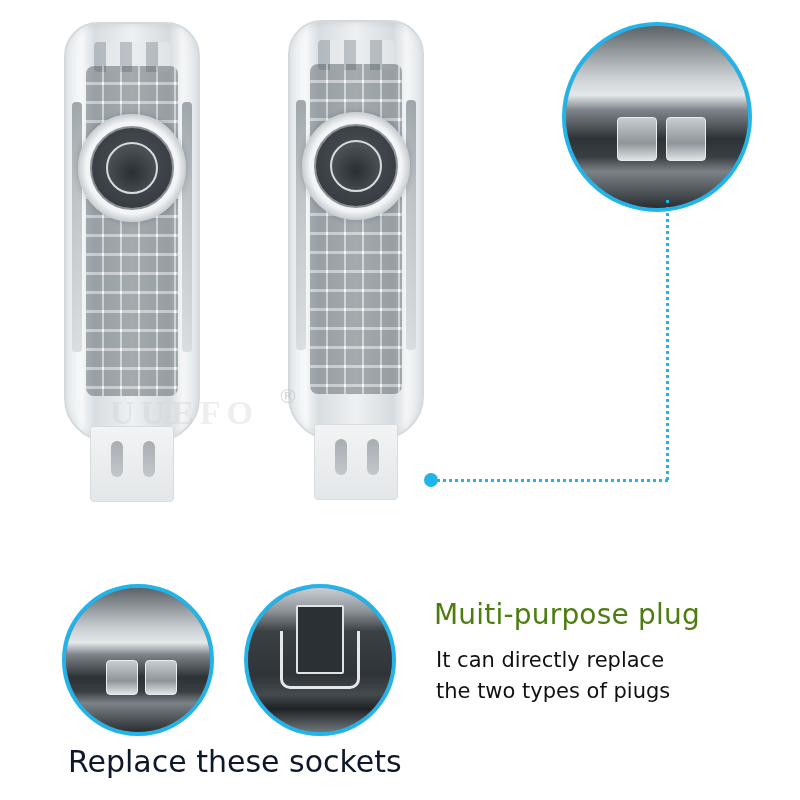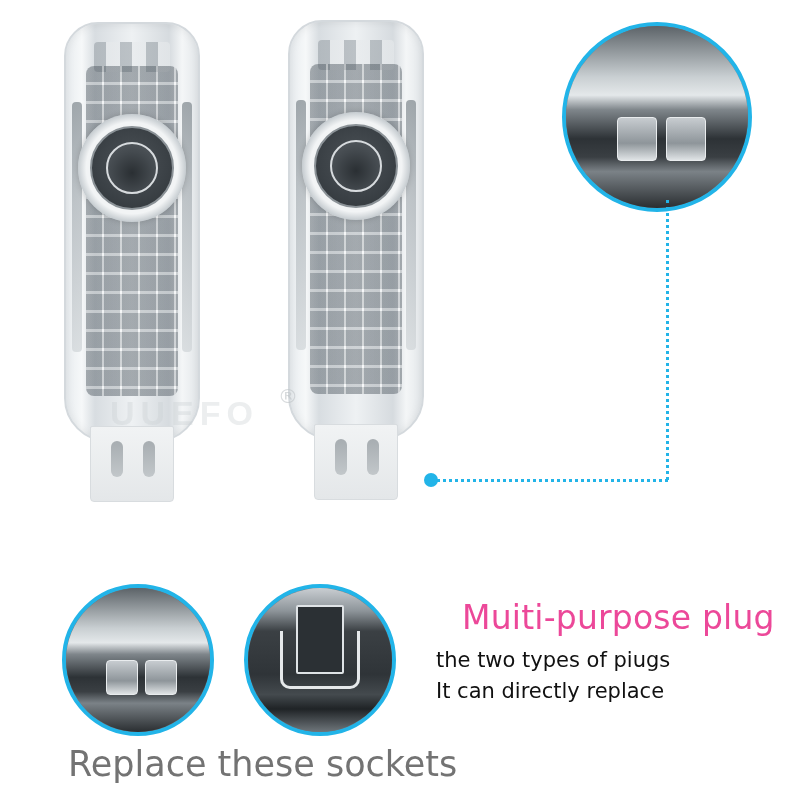--- a/index.html
+++ b/index.html
@@ -56,21 +56,21 @@
   }
   .lamp .pin {
     position: absolute; top: 14px; width: 12px; height: 36px; border-radius: 6px;
     background: linear-gradient(180deg, #a7adb1, #c2c7ca);
   }
   .lamp .pin.a { left: 20px; }
   .lamp .pin.b { left: 52px; }
 
   .watermark {
     position: absolute; left: 110px; top: 394px; width: 200px; height: 40px;
-    font-family: Liberation Sans, sans-serif; font-size: 34px; font-weight: bold; letter-spacing: 6px;
+    font-family: Liberation Serif, serif; font-size: 34px; font-weight: bold; letter-spacing: 6px;
     color: rgba(200,205,209,0.35);
   }
   .reg-mark {
     position: absolute; left: 278px; top: 384px; font-size: 20px; color: rgba(190,195,199,0.6);
   }
 
   
   .callout {
     position: absolute; border-radius: 50%; border: 4px solid #22b4e8; overflow: hidden;
     background: #6d747a;
@@ -107,30 +107,30 @@
     position: absolute; left: 432px; top: 479px; width: 236px; height: 0;
     border-top: 3px dotted #22b4e8;
   }
   .connector-dot {
     position: absolute; left: 424px; top: 473px; width: 14px; height: 14px; border-radius: 50%;
     background: #22b4e8;
   }
 
   
   .heading {
-    position: absolute; left: 434px; top: 598px; font-size: 33px; color: #ec4899;
-    font-family: "DejaVu Sans", sans-serif; white-space: nowrap; letter-spacing: 0.2px; margin-left: 28px;
+    position: absolute; left: 434px; top: 598px; font-size: 28px; color: #4d7c0f;
+    font-family: "DejaVu Sans", sans-serif; white-space: nowrap; letter-spacing: 0.2px;
   }
   .desc {
     position: absolute; left: 436px; top: 645px; font-size: 21px; line-height: 31px;
     color: #111111; font-family: "DejaVu Sans", sans-serif;
   }
   .desc span { display: block; white-space: nowrap; }
   .caption {
-    position: absolute; left: 68px; top: 744px; font-size: 35px; color: #737373;
+    position: absolute; left: 68px; top: 744px; font-size: 30px; color: #0f172a;
     font-family: "DejaVu Sans", sans-serif; white-space: nowrap;
   }
 </style>
 </head>
 <body>
 
 <div class="lamp" style="left:64px; top:22px;">
   <div class="body"></div>
   <div class="side-l"></div>
   <div class="side-r"></div>
@@ -180,16 +180,16 @@
 </div>
 
 <div class="callout dark" style="left:244px; top:584px; width:152px; height:152px;">
   <div class="c-bg"></div>
   <div class="c-slot"></div>
   <div class="c-slot-u"></div>
 </div>
 
 <div class="heading">Muiti-purpose plug</div>
 <div class="desc">
+  <span>It can directly replace</span>
   <span>the two types of piugs</span>
-  <span>It can directly replace</span>
 </div>
 <div class="caption">Replace these sockets</div>
 
 </body></html>

